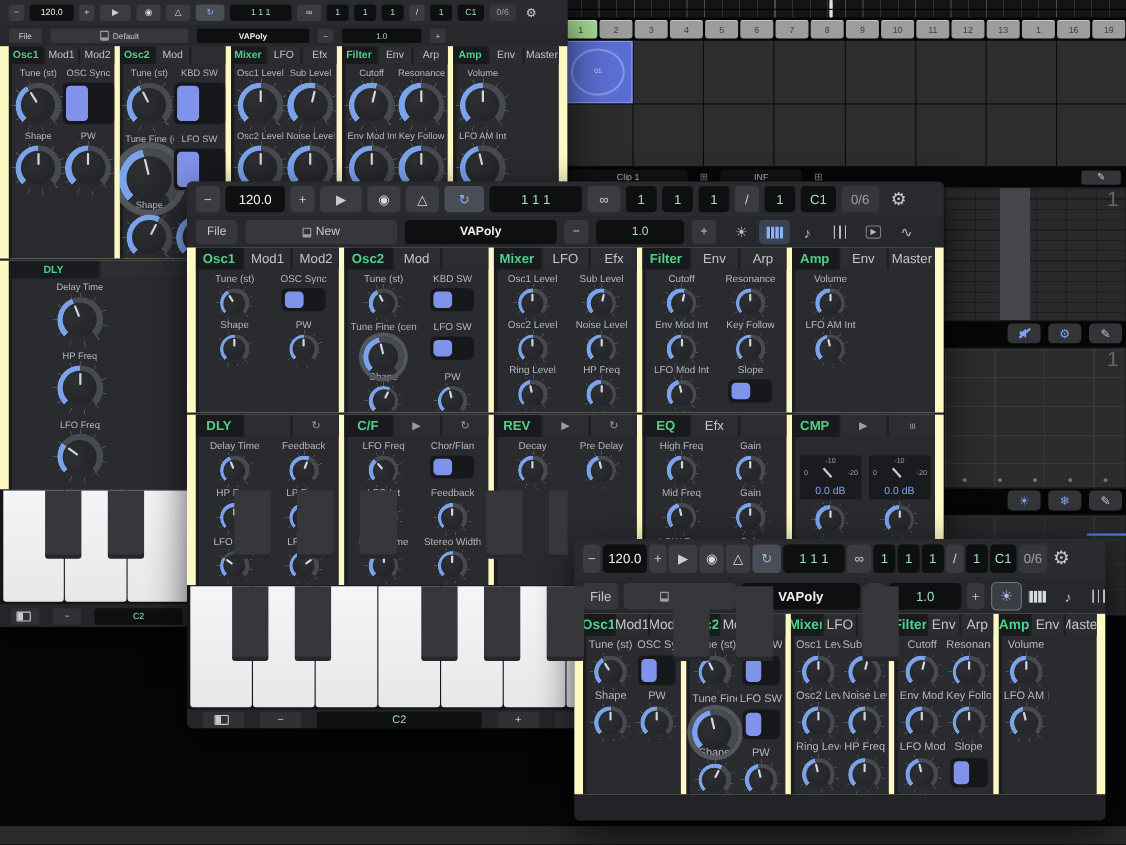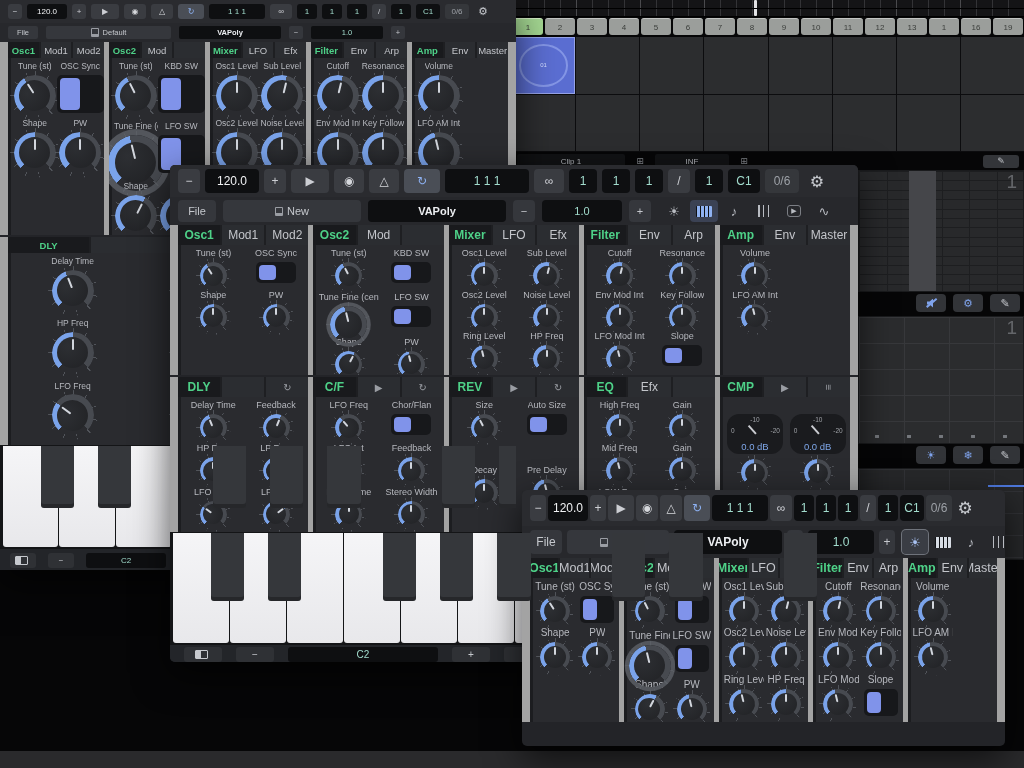--- a/index.html
+++ b/index.html
@@ -111,21 +111,21 @@
   .istrip{display:flex;align-items:center;gap:2px;margin-left:2px}
   .ibtn{width:28px;height:22px;display:flex;align-items:center;justify-content:center;color:#b9bcc2;border-radius:4px;font-size:13px;position:relative}
   .winD .ibtn{width:26px;height:24px}
   .ibtn.on{background:#3b4254}
   .winD .ibtn.sunon{background:#3a3d44;box-shadow:0 0 0 1px #6f737b;color:#a9c2f2}
   .kico{width:16px;height:11px;background-color:#d7dce4;background-image:linear-gradient(90deg,#0e1013 0 1px,transparent 1px);background-size:4px 100%;border-radius:1px}
   .on .kico{background-color:#8fb2f2}
   .sld{width:12px;height:12px;background:linear-gradient(90deg,#b9bcc2 0 1.5px,transparent 1.5px 5px,#b9bcc2 5px 6.5px,transparent 6.5px 10px,#b9bcc2 10px 11.5px,transparent 11.5px)}
   .pb{border:1px solid #7b7e84;border-radius:3px;font-size:7px;width:14px;height:12px;display:flex;align-items:center;justify-content:center}
 
-  .pgrid{display:flex;gap:5px;padding:0 8px;background:#a3a3a3}
+  .pgrid{display:flex;gap:5px;padding:0 8px;background:#fef9c3}
   .panel{flex:1;display:flex;flex-direction:column;background:#2a2b2f;overflow:hidden;min-width:0}
   .ptabs{height:var(--tabh);display:flex;gap:2px;background:#1e1f22;flex:none}
   .ptab{flex:1;background:#2b2d31;color:#c3c5ca;display:flex;align-items:center;justify-content:center;font-size:var(--tabf);white-space:nowrap;overflow:hidden}
   .ptab.active{background:#191a1d;color:#4ed188;font-weight:bold}
   .ptab.ic{color:#9a9da3;font-size:calc(var(--tabf) - 2px)}
   .ptab.rot span{transform:rotate(90deg);display:inline-block}
   .rows{flex:1;border-left:3px solid #1c1d20;padding:3px 1px 2px;display:flex;flex-direction:column}
   .prow{flex:1;display:flex;min-height:0}
   .cell{width:50%;display:flex;flex-direction:column;align-items:center;min-width:0}
   .clabel{font-size:var(--lf);color:#b6b8be;white-space:nowrap;overflow:hidden;max-width:96%;height:calc(var(--lf) + 3px);flex:none}
@@ -137,21 +137,21 @@
       background:repeating-conic-gradient(#5e6269 0 2deg,transparent 2deg 33.75deg);
       -webkit-mask:radial-gradient(closest-side,transparent 78%,#000 79%);mask:radial-gradient(closest-side,transparent 78%,#000 79%);opacity:.75}
   .cell.knob .ring{display:block;position:absolute;inset:0;border-radius:50%;
       background:conic-gradient(from 225deg,var(--arc) 0deg calc(var(--v)*270deg),#474a50 calc(var(--v)*270deg) 270deg,transparent 270deg 360deg);
       -webkit-mask:radial-gradient(closest-side,transparent 62%,#000 63%);mask:radial-gradient(closest-side,transparent 62%,#000 63%)}
   .cell.knob .face{display:block;position:absolute;inset:13%;border-radius:50%;
       background:radial-gradient(circle at 35% 30%,#2d2f33,#212225);transform:rotate(calc(var(--v)*270deg - 135deg))}
   .cell.knob .face::after{content:"";position:absolute;left:calc(50% - 1px);top:5%;width:2px;height:36%;background:#d2d6dd;border-radius:1px}
   .cell.toggle .widget{width:var(--tw);height:var(--th);background:#17181b;border-radius:5px;display:flex;align-items:center;padding:3px}
   .cell.toggle .thumb{display:block;width:calc(var(--tw)/2 - 3px);height:calc(var(--th) - 6px);background:var(--tog);border-radius:4px}
-  .cell.meter .widget{width:56px;height:40px;background:#1a1b1e;border-radius:12px}
+  .cell.meter .widget{width:56px;height:40px;background:#1a1b1e;border-radius:0}
   .cell.meter .ms{display:block;position:absolute;font-size:6.5px;color:#9ea1a6}
   .cell.meter .mt{top:2px;left:50%;transform:translateX(-50%)}
   .cell.meter .ml{left:4px;top:13px}
   .cell.meter .mr{right:3px;top:13px}
   .cell.meter .needle{display:block;position:absolute;left:50%;top:9px;width:1.5px;height:11px;background:#caccd1;transform-origin:50% 100%;transform:rotate(-42deg)}
   .cell.meter .mdb{display:block;position:absolute;bottom:2px;left:0;right:0;text-align:center;font-size:9.5px;color:#7ea6e8}
   .winC .pgrid.syn{height:150px}
   .winC .pgrid.fxgrid{height:155px;margin-top:2px}
   .winA .pgrid.syn{height:193px}
   .winA .pgrid.fxgrid{height:208px;margin-top:2px}
@@ -1718,41 +1718,20 @@
               <span>▶</span>
             </div>
 
               <div class="ptab ic">
               <span>↻</span>
             </div>
 
           </div>
           <div class="rows">
 
-              <div class="prow">
-
-                  <div class="cell knob">
-                    <div class="clabel">Size</div>
-                    <div class="widget" style="--v: 0.4;">
-                      <span class="ring"></span>
-                      <span class="face"></span>
-
-                    </div>
-                  </div>
-
-                  <div class="cell toggle">
-                    <div class="clabel">Auto Size</div>
-                    <div class="widget r">
-
-                      <span class="thumb"></span>
-
-                    </div>
-                  </div>
-
-              </div>
 
               <div class="prow">
 
                   <div class="cell knob">
                     <div class="clabel">Decay</div>
                     <div class="widget" style="--v: 0.5;">
                       <span class="ring"></span>
                       <span class="face"></span>
 
                     </div>

